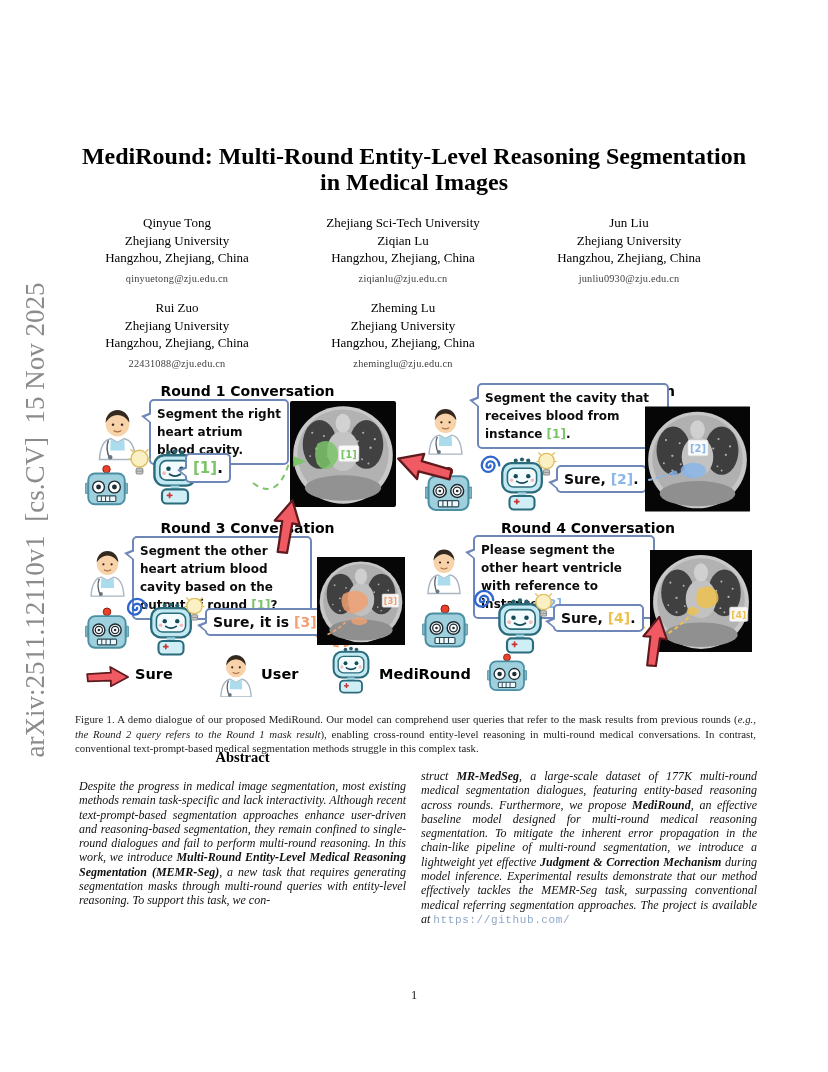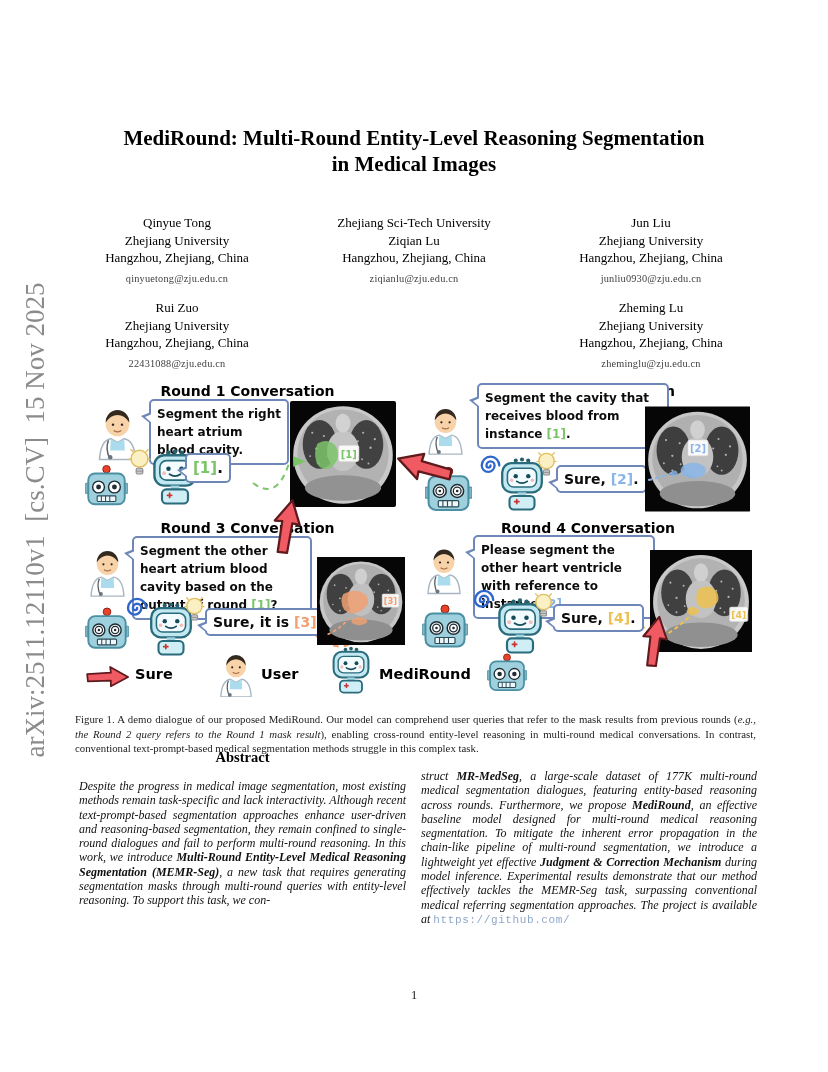--- a/index.html
+++ b/index.html
@@ -5,23 +5,23 @@
   html,body{margin:0;padding:0;background:#e8e8e8}
   .page{position:relative;width:828px;height:1072px;background:#ffffff;margin:0 auto;
         font-family:"Liberation Serif",serif;color:#111;overflow:hidden}
 
   
   .arxiv{position:absolute;left:-213px;top:503px;width:500px;height:34px;text-align:center;
          transform:rotate(-90deg);font-size:27px;color:#8b8b8b;white-space:pre;
          font-family:"Liberation Serif",serif}
 
   
-  .title{position:absolute;top:125px;left:0;width:828px;text-align:center;
-         font-weight:bold;font-size:21px;line-height:26px;color:#000}
-  .authors-row{position:absolute;left:64px;width:700px;display:flex;justify-content:space-between}
+  .title{position:absolute;top:143px;left:0;width:828px;text-align:center;
+         font-weight:bold;font-size:24px;line-height:26px;color:#000}
+  .authors-row{position:absolute;left:64px;width:700px;display:flex;justify-content:flex-start}
   .row1{top:214px}.row2{top:299px}
   .author{width:226px;text-align:center;font-size:13px;line-height:17.5px;color:#000}
   .email{font-family:Liberation Serif, serif;font-size:10.3px;color:#3d3d3d;margin-top:3px;letter-spacing:.2px}
 
   
   .figure{position:absolute;left:75px;top:383px;width:681px;height:330px}
   .round{position:absolute}
   .r1{left:10px;top:0;width:325px;height:134px}
   .r2{left:345px;top:0;width:336px;height:134px}
   .r3{left:10px;top:137px;width:325px;height:140px}

